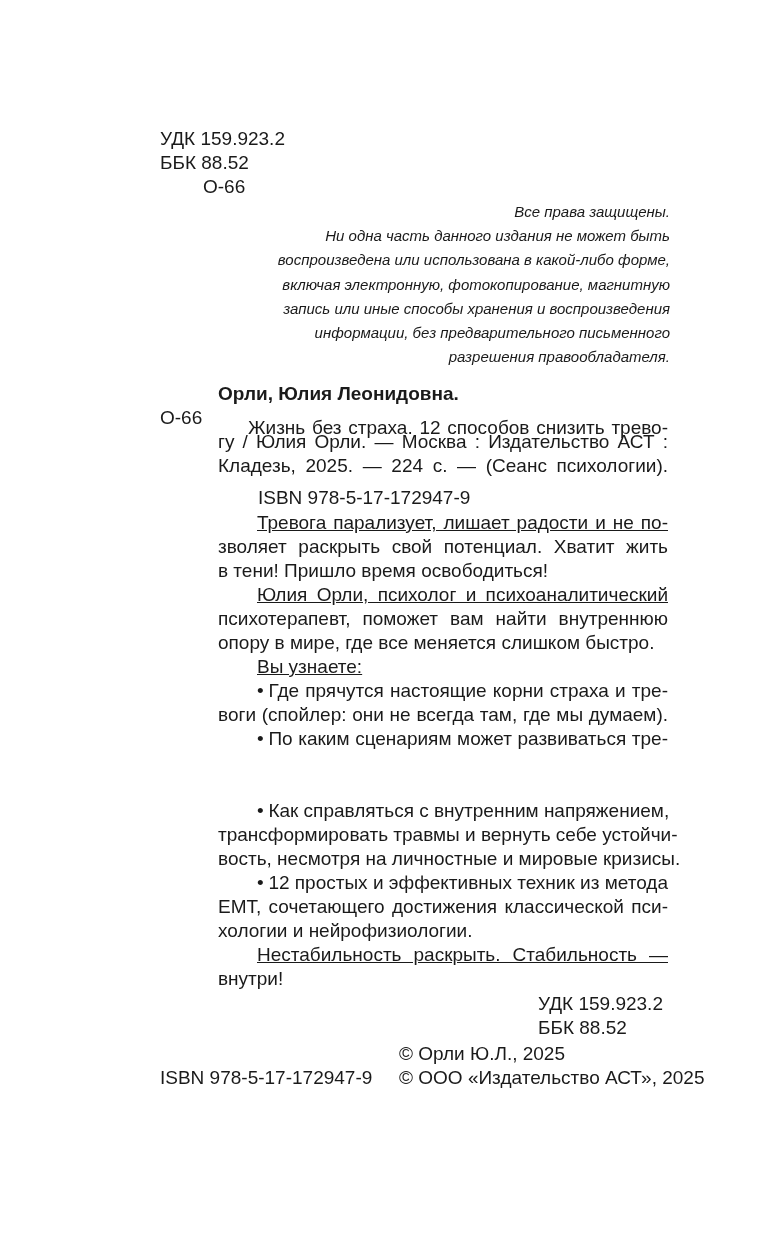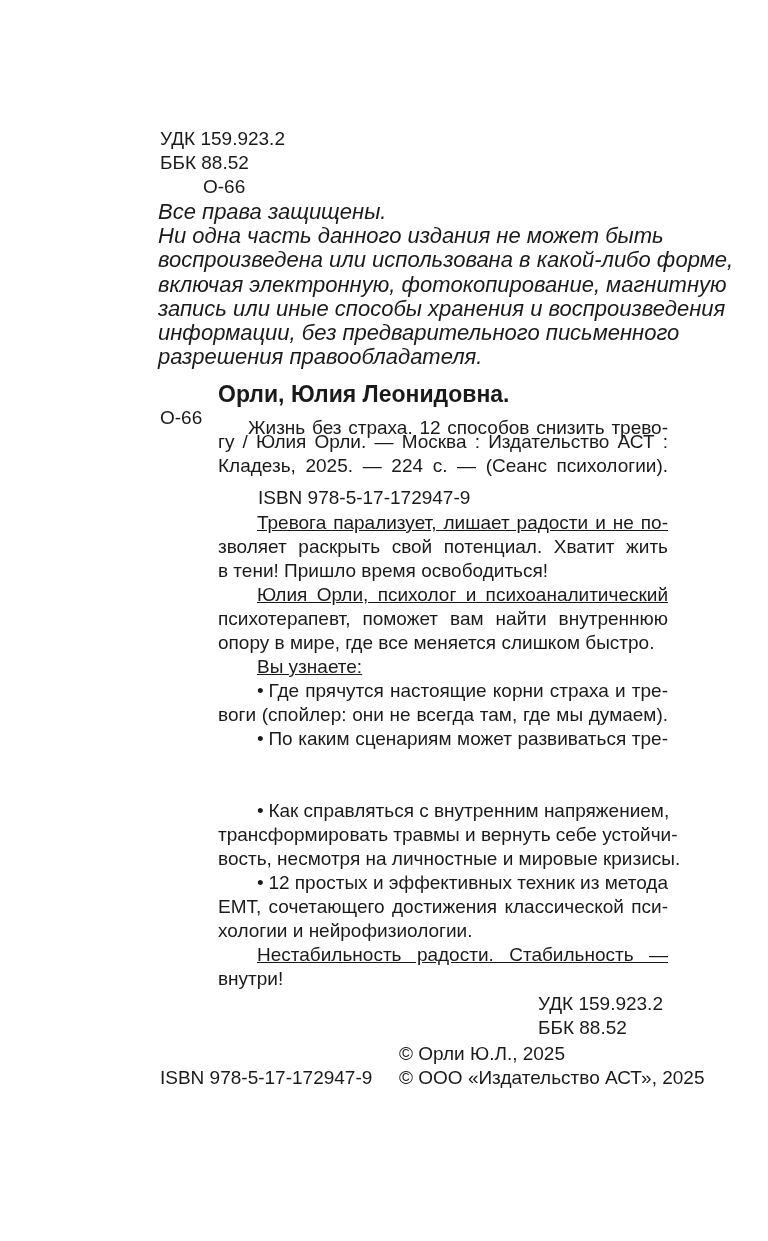--- a/index.html
+++ b/index.html
@@ -26,30 +26,30 @@
       position: absolute;
       white-space: nowrap;
     }
     .udk-top { left: 160px; }
     .o66-top { left: 203px; }
     .rights {
       position: absolute;
       left: 158px;
       width: 512px;
       top: 200px;
-      text-align: left;
+      text-align: right;
       font-style: italic;
-      font-size: 22px;
+      font-size: 15px;
       line-height: 24.2px;
     }
     .rights div { white-space: nowrap; }
     .author {
       left: 218px;
       font-weight: bold;
-      font-size: 23px;
+      font-size: 19px;
     }
     .cat-code { left: 160px; }
     .desc {
       left: 218px;
       width: 450px;
       text-align: justify;
       text-align-last: justify;
     }
     .desc.first { left: 248px; width: 420px; }
     .isbn-mid { left: 258px; }
@@ -109,21 +109,21 @@
   <div class="line body-line bullet" style="top:727px"><span class="bul-dot">•</span><span>По каким сценариям может развиваться тре-</span></div>
 
   <div class="line body-line bullet" style="top:799px"><span class="bul-dot">•</span><span>Как справляться с внутренним напряжением,</span></div>
   <div class="line body-line" style="top:823px">трансформировать травмы и вернуть себе устойчи-</div>
   <div class="line body-line" style="top:847px">вость, несмотря на личностные и мировые кризисы.</div>
 
   <div class="line body-line bullet" style="top:871px"><span class="bul-dot">•</span><span>12 простых и эффективных техник из метода</span></div>
   <div class="line body-line" style="top:895px">ЕМТ, сочетающего достижения классической пси-</div>
   <div class="line body-line end" style="top:919px">хологии и нейрофизиологии.</div>
 
-  <div class="line body-line indent" style="top:943px">Нестабильность радости. Стабильность —</div>
+  <div class="line body-line indent" style="top:943px">Нестабильность раскрыть. Стабильность —</div>
   <div class="line body-line end" style="top:967px">внутри!</div>
 
   <div class="line udk-bottom" style="top:992px">УДК 159.923.2</div>
   <div class="line udk-bottom" style="top:1016px">ББК 88.52</div>
 
   <div class="line copyright" style="top:1042px">© Орли Ю.Л., 2025</div>
   <div class="line isbn-bottom" style="top:1066px">ISBN 978-5-17-172947-9</div>
   <div class="line copyright" style="top:1066px">© ООО «Издательство АСТ», 2025</div>
 
 </div>

